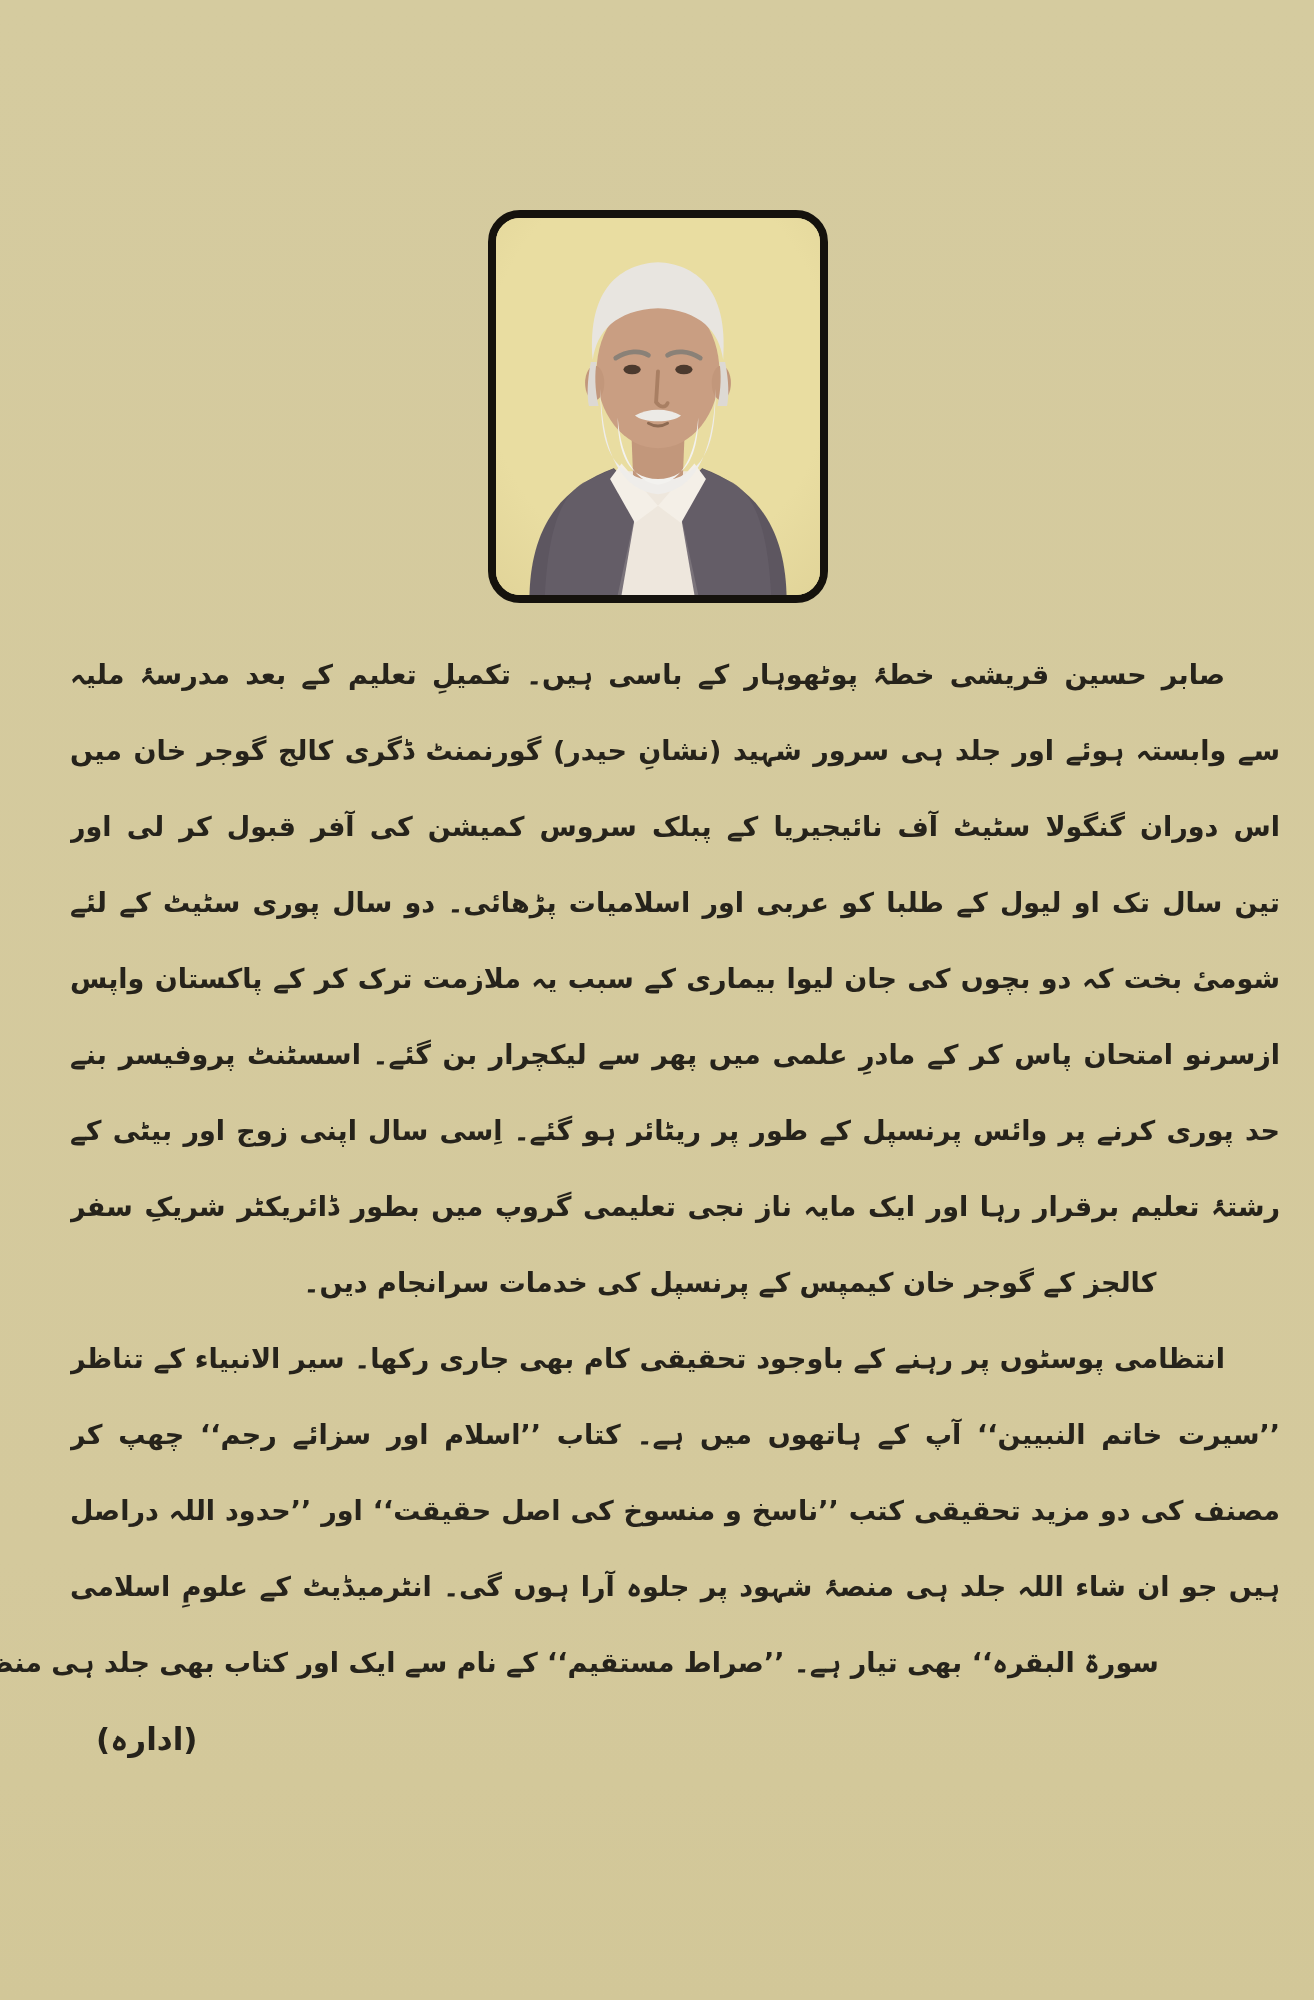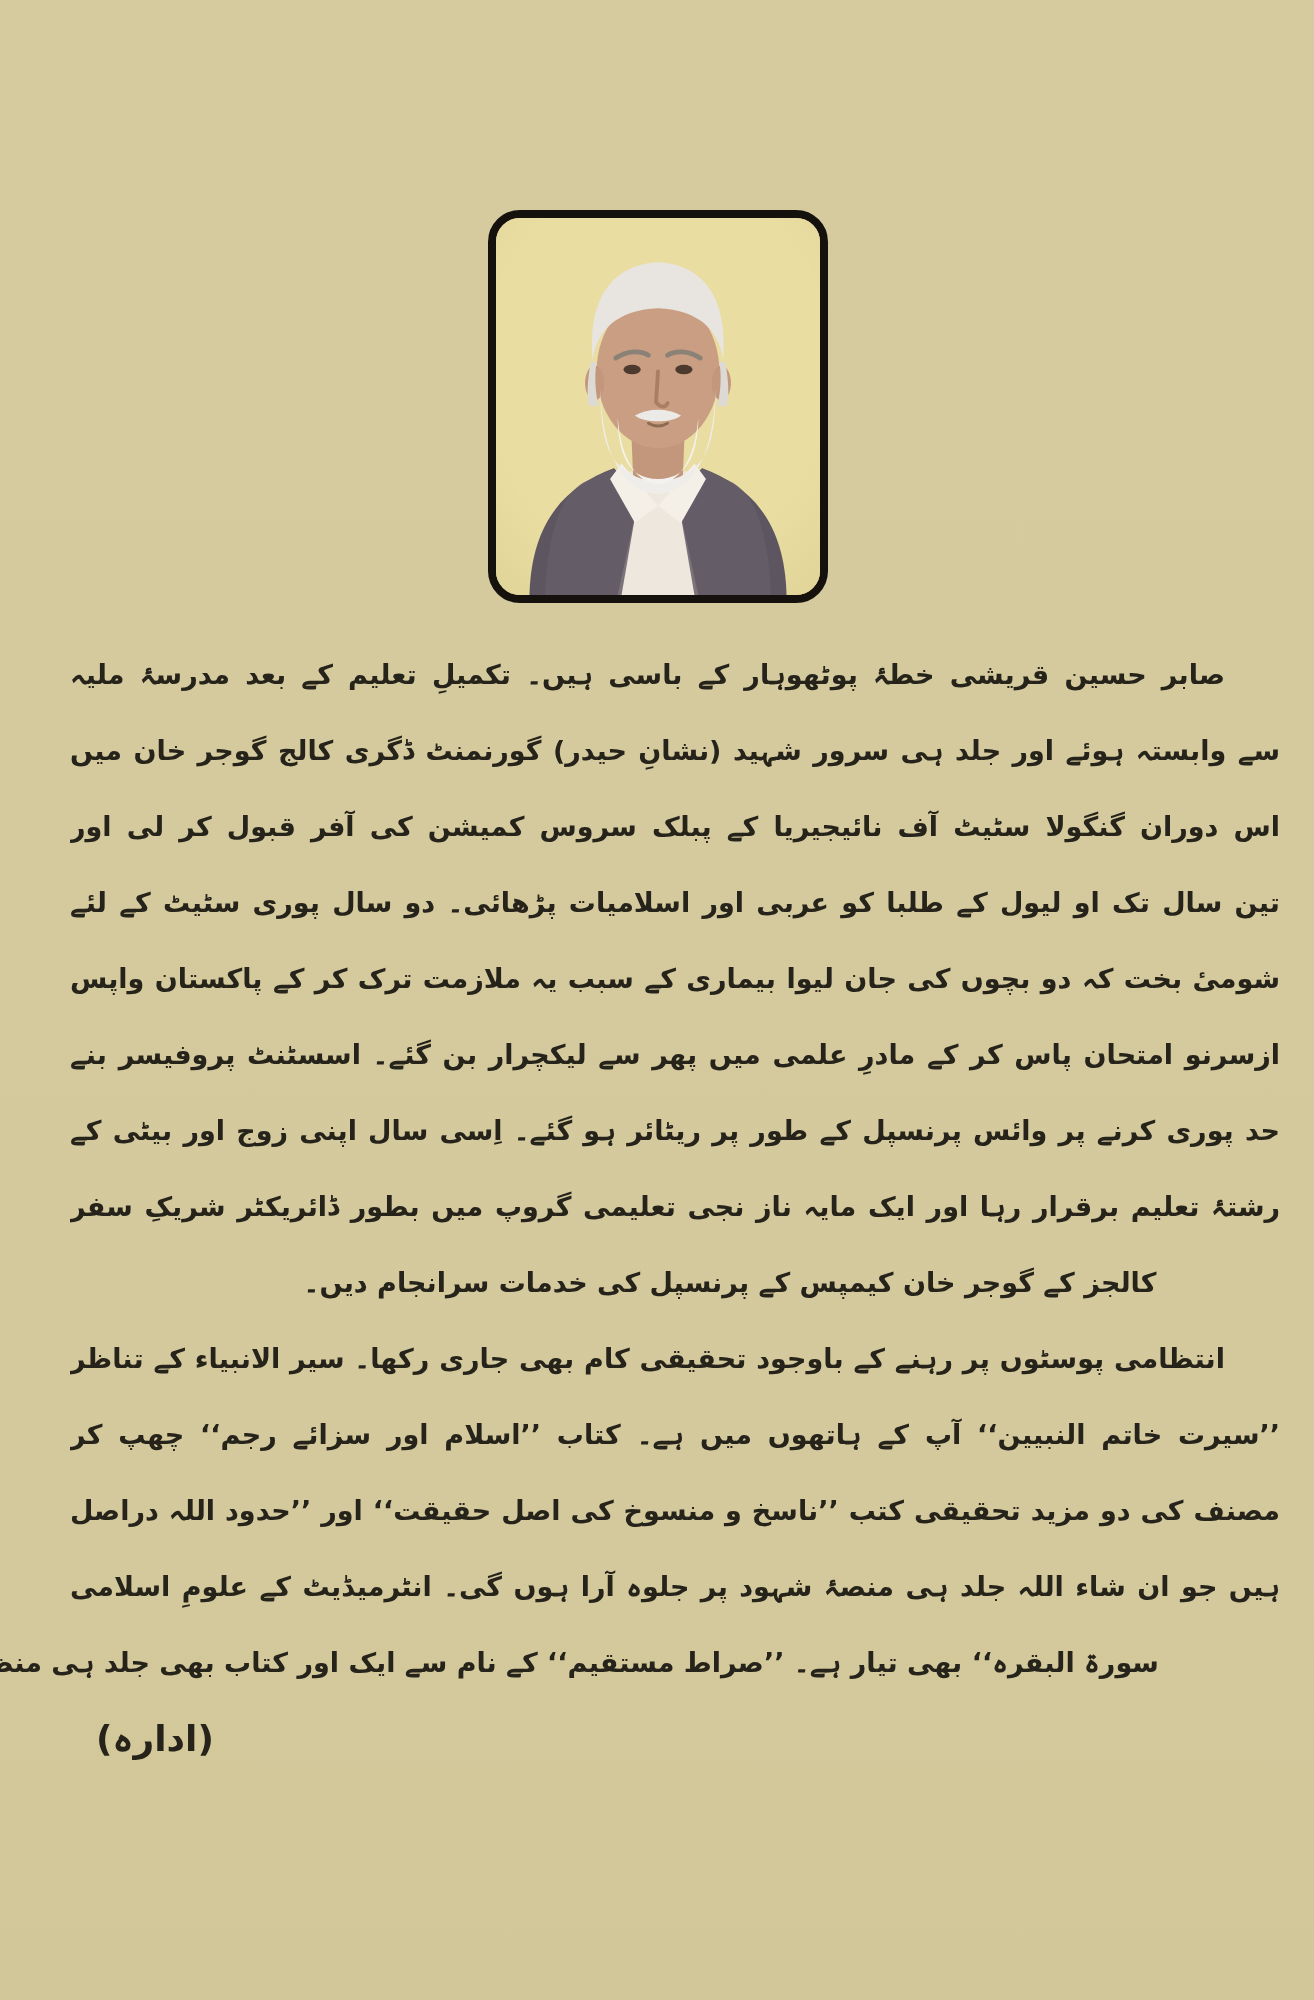--- a/index.html
+++ b/index.html
@@ -67,21 +67,21 @@
   .line.short-9  { left: 55px; }
   .line.short-14 { left: -110px; }
   .signature {
     position: absolute;
     left: 96px;
     top: 1701px;
     height: 76px;
     line-height: 76px;
     direction: rtl;
     color: #26231b;
-    font-size: 36px;
+    font-size: 31px;
     font-weight: 600;
   }
 </style>
 </head>
 <body>
 
 <div class="page">
 
   <div class="photo-frame">
     <svg viewBox="0 0 340 393" preserveAspectRatio="xMidYMid slice">

